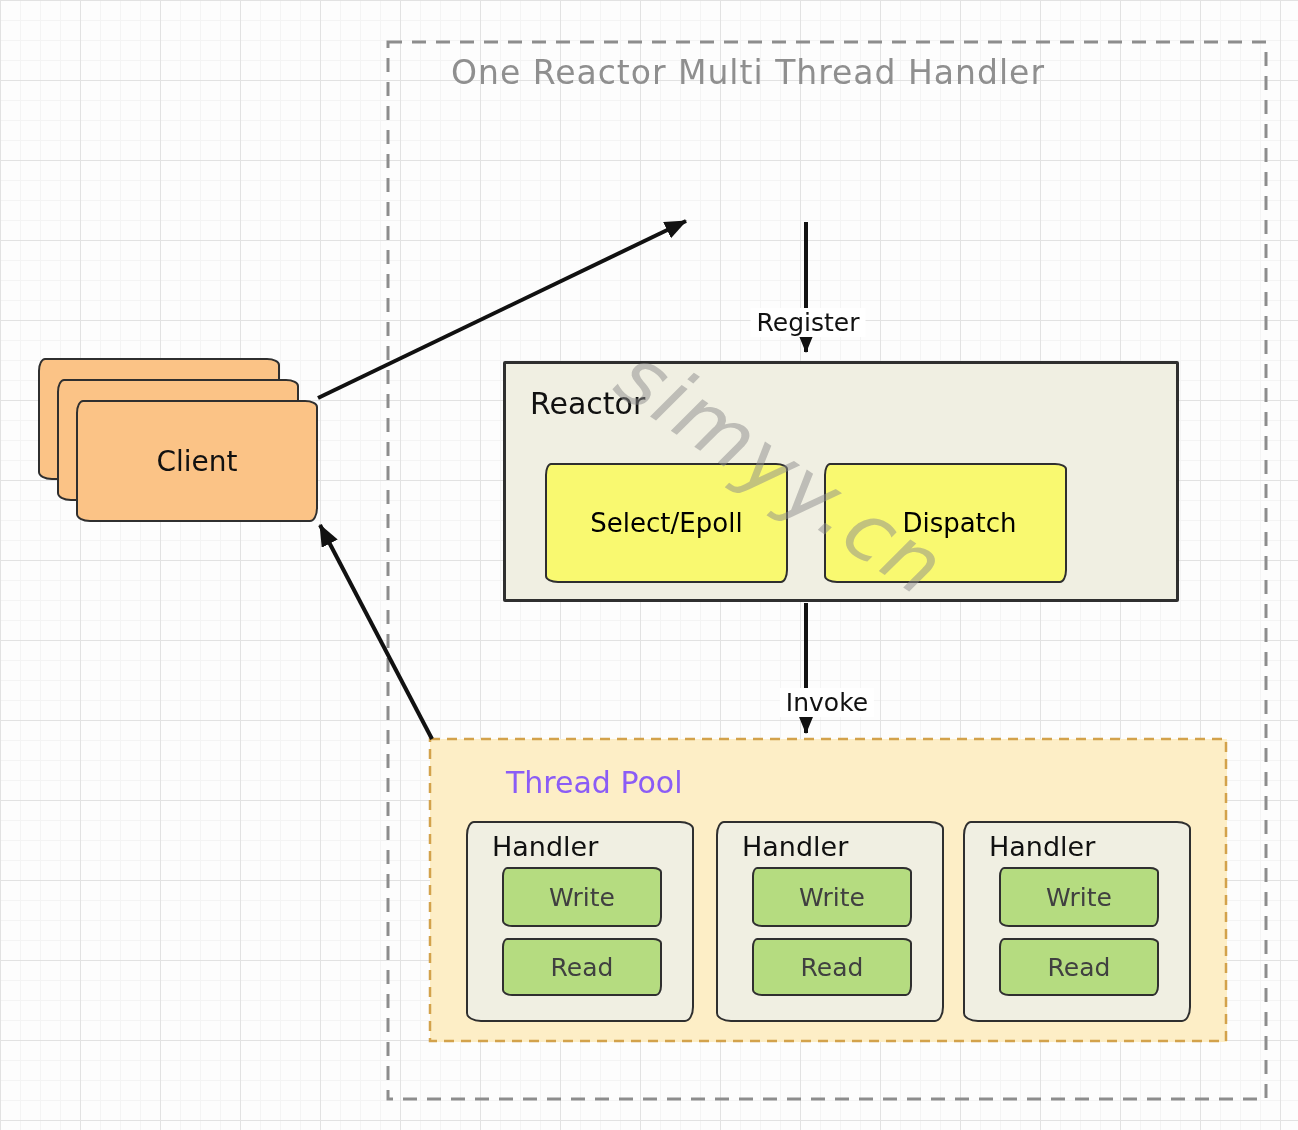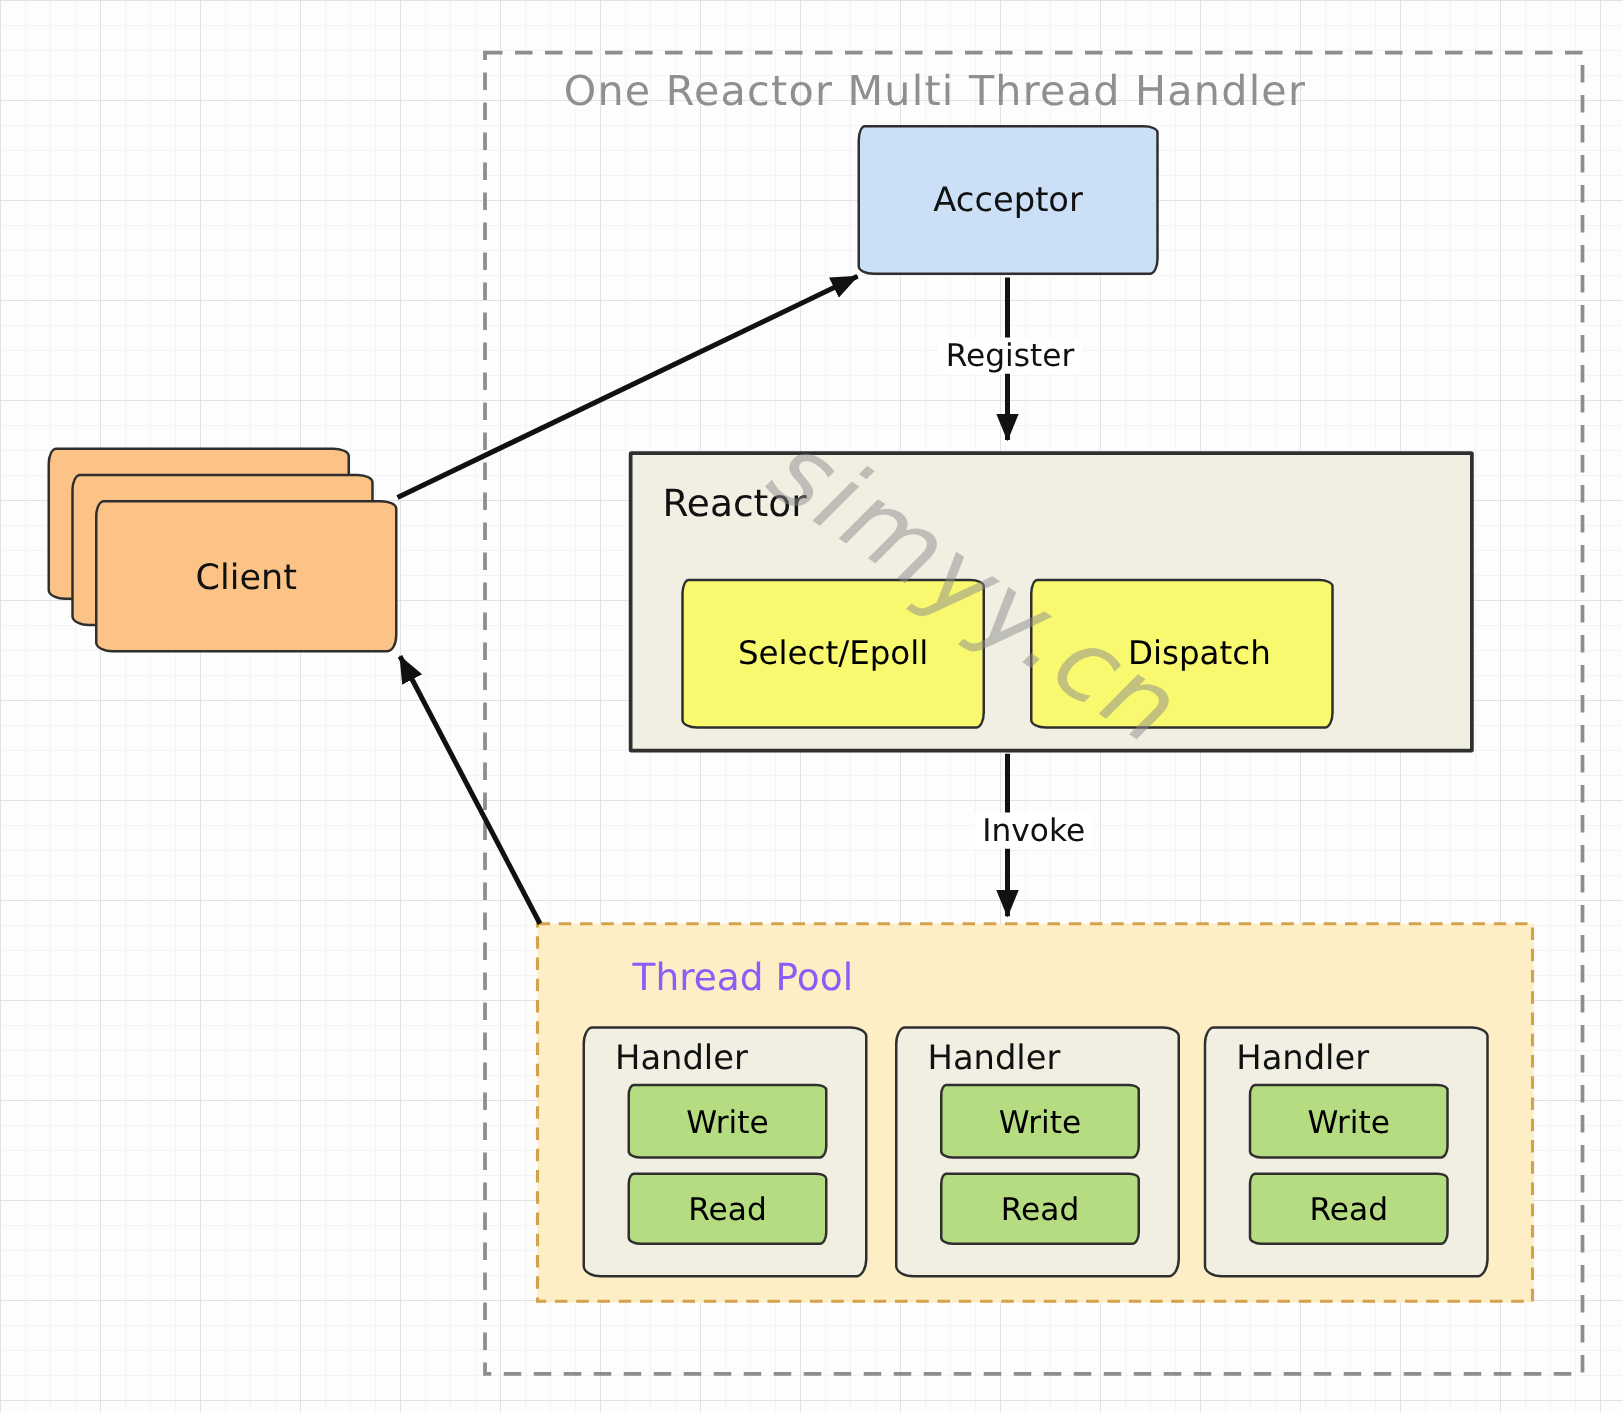--- a/index.html
+++ b/index.html
@@ -49,21 +49,21 @@
   .thread-pool-label { position:absolute; left:64px; top:26px; font-size:30px; color:#8b5cf6;margin-left:12px; }
 
   .handler { position:absolute; top:82px; width:228px; height:201px;
     background:#f0efe2; border:2.5px solid #2f2f2f;
     border-radius: 8px 14px 9px 15px / 14px 8px 15px 9px; z-index:3; }
   .handler-1 { left:36px; } .handler-2 { left:286px; } .handler-3 { left:533px; }
   .handler-title { position:absolute; left:24px; top:8px; font-size:27px; color:#111; }
   .green-box { position:absolute; left:34px; width:160px;
     background:#b5dc80; border:2px solid #2f2f2f;
     border-radius:5px 9px 6px 10px / 9px 5px 10px 6px;
-    display:flex; align-items:center; justify-content:center; font-size:25px; color:#000000; }
+    display:flex; align-items:center; justify-content:center; font-size:25px; color:#404040; }
   .green-write { top:44px; height:60px; }
   .green-read  { top:115px; height:58px; }
 
   .client-card { width:242px; height:122px; background:#fbc386;
     border:2.5px solid #2f2f2f;
     border-radius:7px 13px 8px 14px / 13px 7px 14px 8px; }
   .client-back  { left:38px; top:358px; z-index:1; }
   .client-mid   { left:57px; top:379px; z-index:2; }
   .client-front { left:76px; top:400px; z-index:3;
     display:flex; align-items:center; justify-content:center; font-size:28px; color:#111; }
@@ -72,36 +72,33 @@
     position:absolute; left:585px; top:455px; width:480px; z-index:4;
     font-size:80px; font-style:italic; letter-spacing:3px;
     color:rgba(140,140,140,0.5);
     transform:rotate(34deg); transform-origin:center;
     pointer-events:none; white-space:nowrap;
   }
 
   svg.overlay { position:absolute; left:0; top:0; z-index:5; pointer-events:none; }
 
   .edge-label { position:absolute; z-index:6; background:#ffffff;
-    padding:0 6px; font-size:25px; color:#111; transform:translateX(-50%); }
+    padding:0 6px; font-size:25px; color:#111; transform:translateX(-50%);margin-top:38px; }
   .edge-register { left:808px; top:270px; }
   .edge-invoke   { left:827px; top:650px; }
 </style>
 </head>
 <body>
 
 <div class="canvas">
 
   <div class="outer-title">One Reactor Multi Thread Handler</div>
 
   <div class="watermark">simyy.cn</div>
 
-  <div class="abs sketch acceptor">
-    <span class="node-label">Acceptor</span>
-  </div>
 
   <div class="abs reactor">
     <div class="reactor-label">Reactor</div>
     <div class="sketch yellow-box yellow-left">
       <span>Select/Epoll</span>
     </div>
     <div class="sketch yellow-box yellow-right">
       <span>Dispatch</span>
     </div>
   </div>

